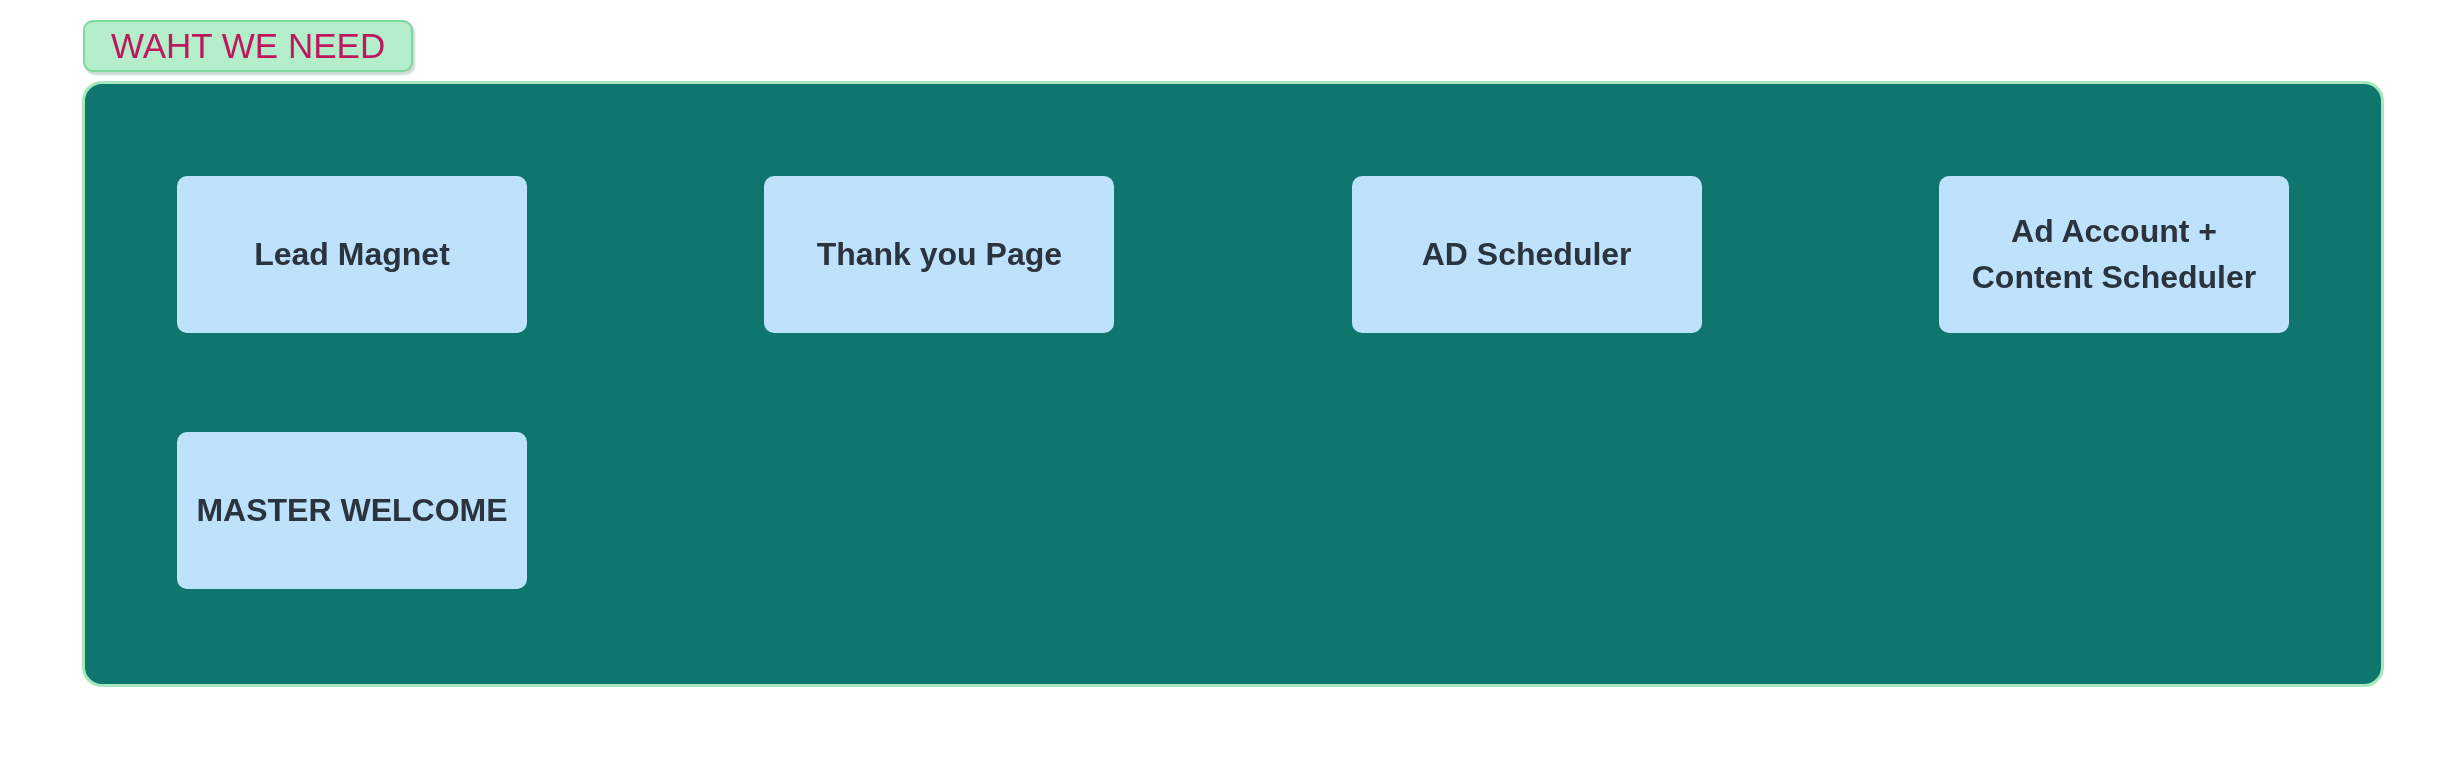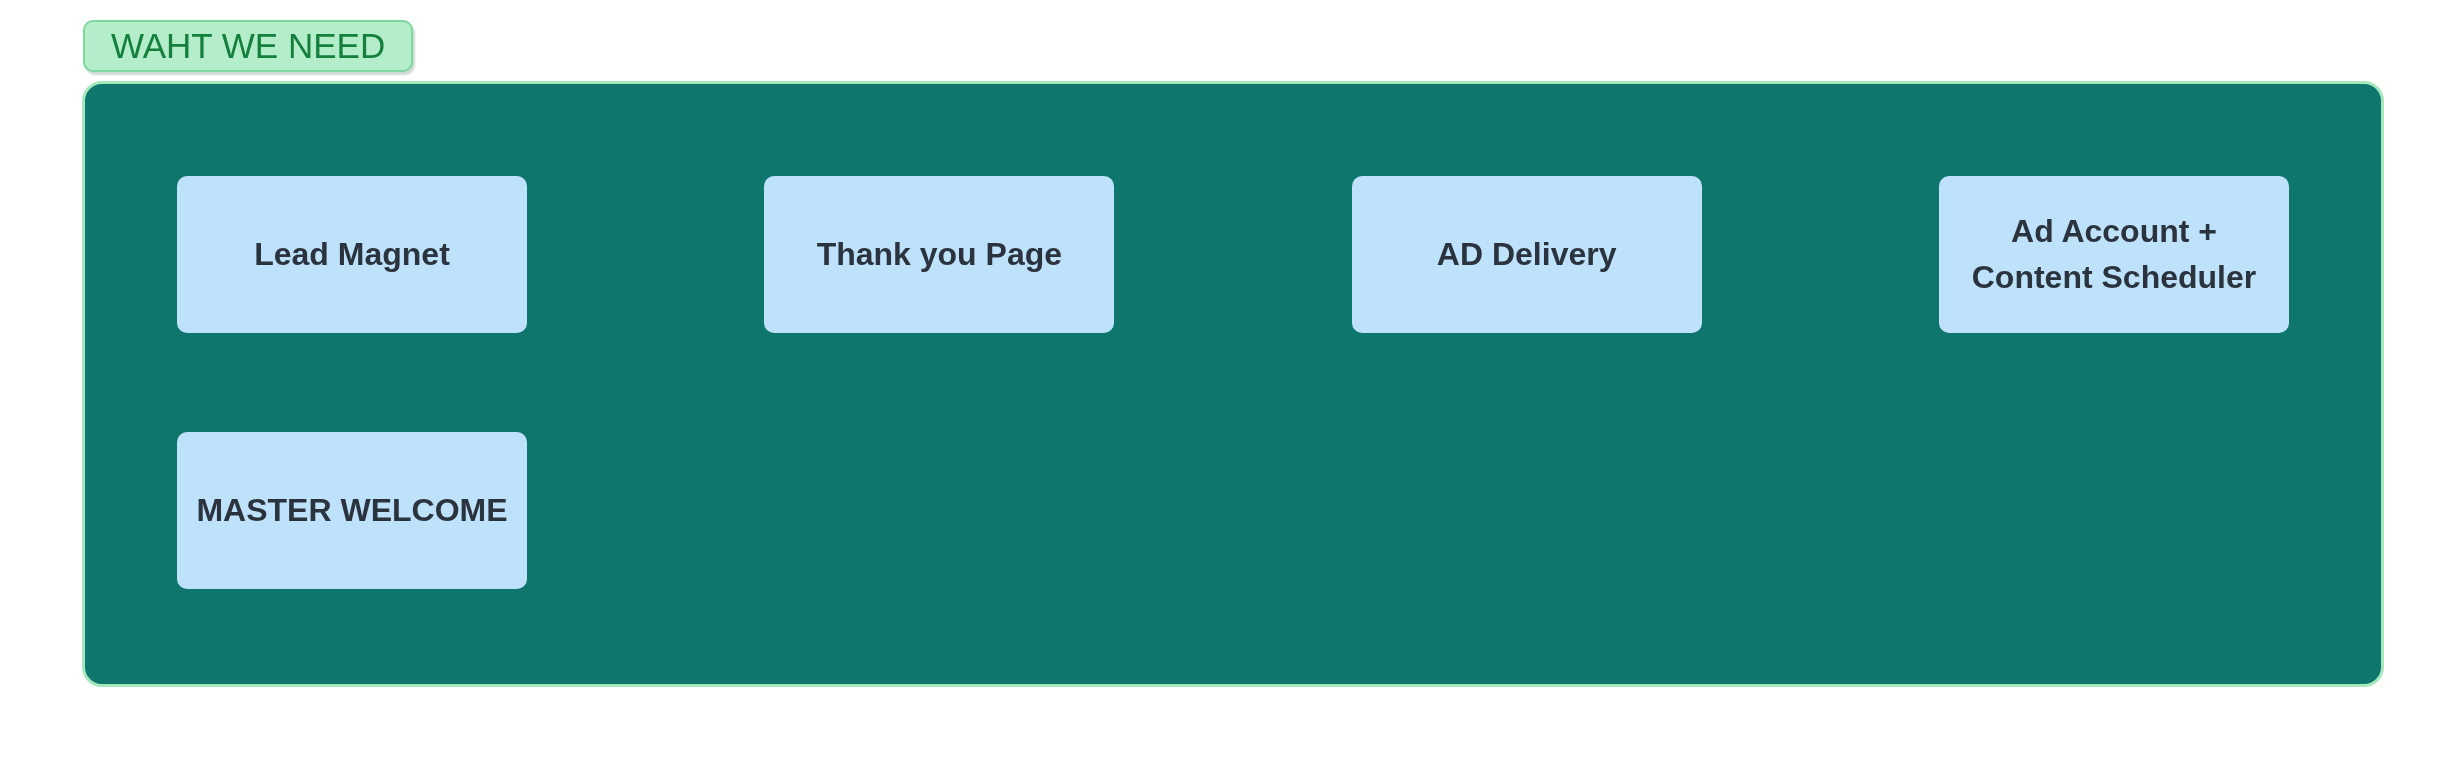--- a/index.html
+++ b/index.html
@@ -21,21 +21,21 @@
     position: absolute;
     left: 83px;
     top: 20px;
     display: inline-block;
     background: #b3edca;
     border: 2px solid #7fd7a0;
     border-radius: 10px;
     padding: 4px 26px;
     font-size: 35px;
     line-height: 1.15;
-    color: #15803d;
+    color: #be185d;
     box-shadow: 2px 3px 2px rgba(110, 150, 125, 0.35);
     white-space: nowrap;
   }
   .panel {
     position: absolute;
     left: 82px;
     top: 81px;
     width: 2302px;
     height: 606px;
     box-sizing: border-box;
@@ -87,21 +87,21 @@
         <span class="card-label">Lead Magnet</span>
       </div>
 
 
       <div class="card">
         <span class="card-label">Thank you Page</span>
       </div>
 
 
       <div class="card">
-        <span class="card-label">AD Delivery</span>
+        <span class="card-label">AD Scheduler</span>
       </div>
 
       <div class="card">
         <span class="card-label">Ad Account + Content Scheduler</span>
       </div>
 
 
       <div class="card">
         <span class="card-label">MASTER WELCOME</span>
       </div>

